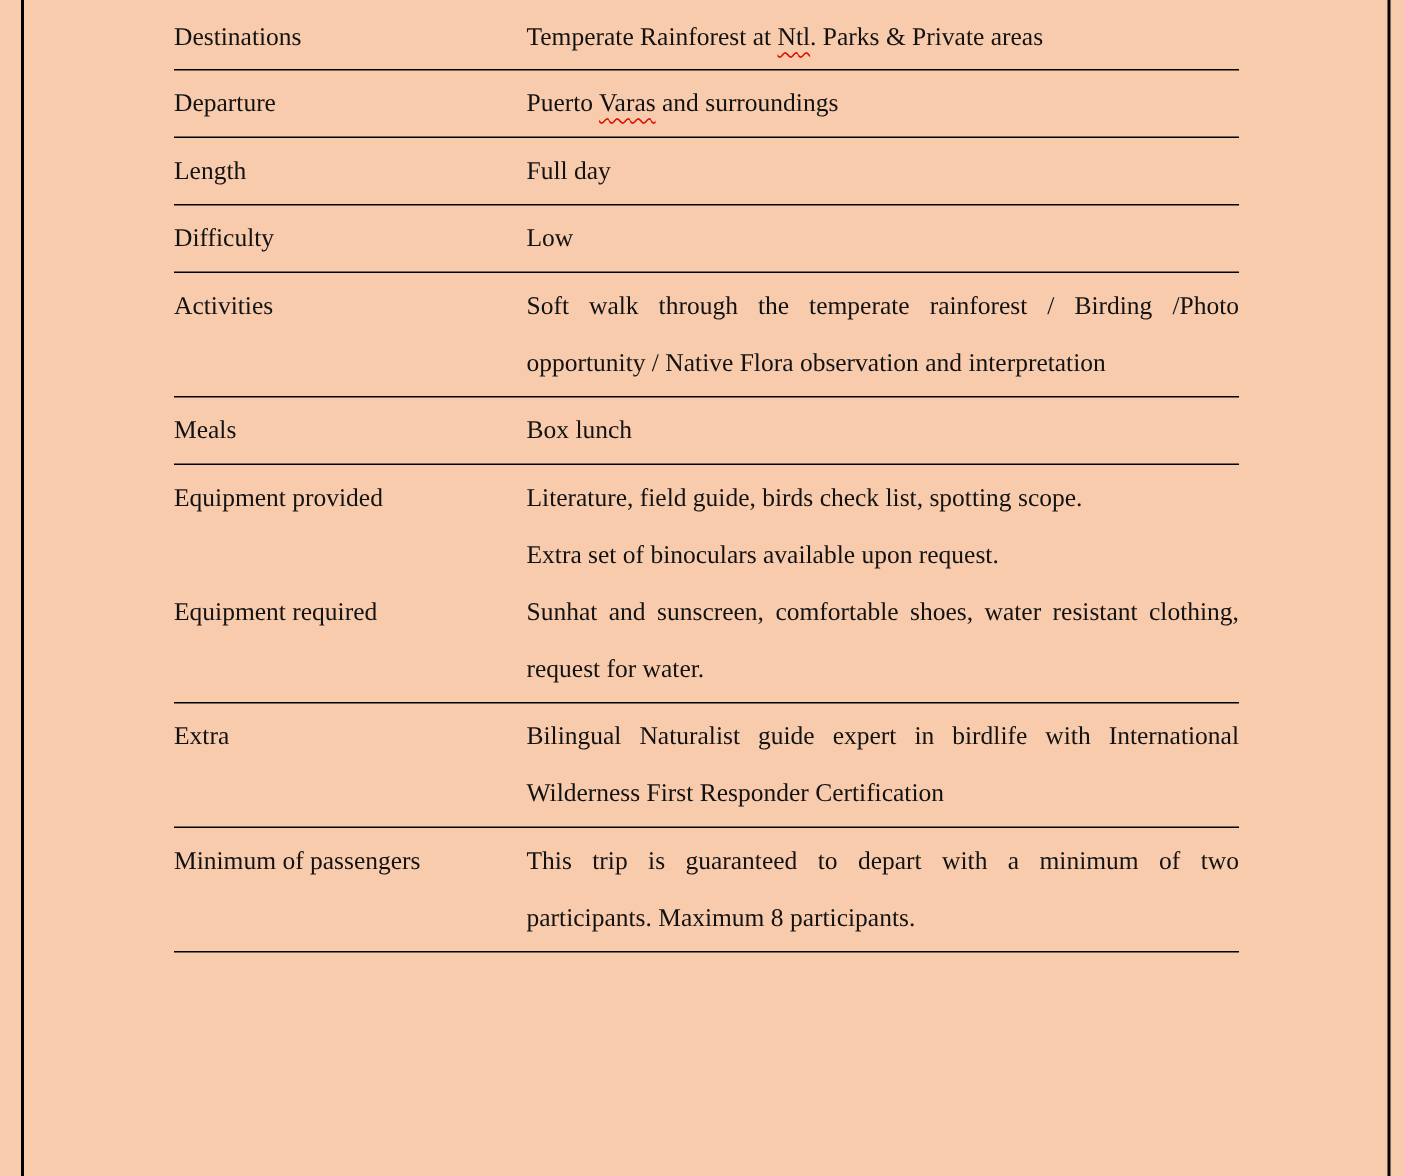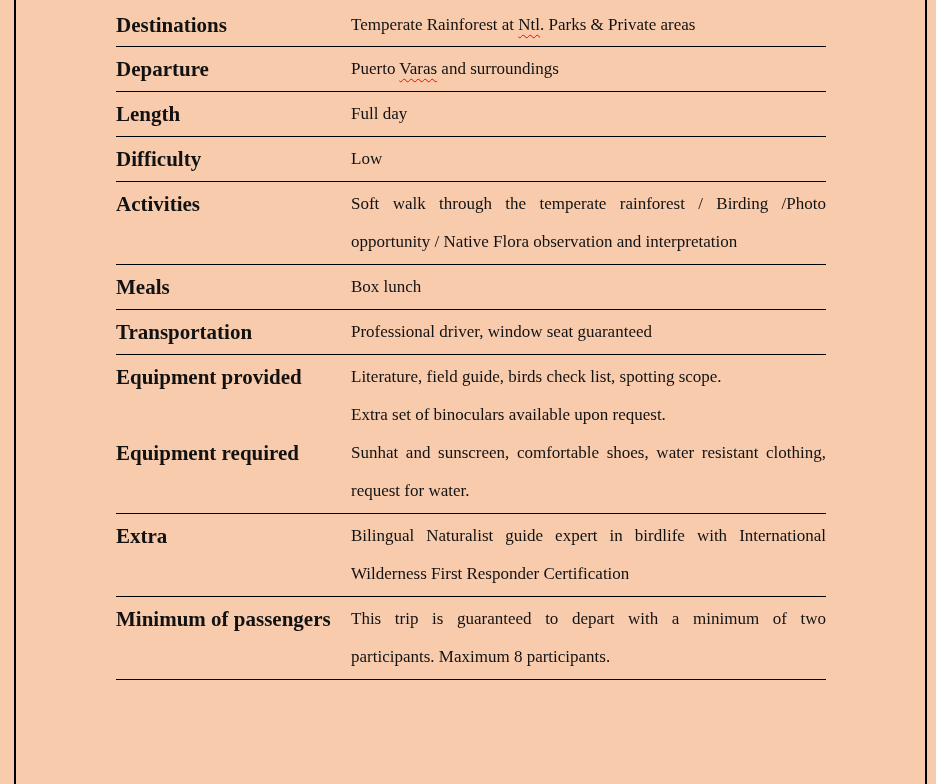--- a/index.html
+++ b/index.html
@@ -37,22 +37,22 @@
     display: flex;
     border-bottom: 1.5px solid var(--line-color, #000);
     padding: 3px 0;
   }
   .trow:first-child { padding-top: 6px; padding-bottom: 2px; }
   .labels {
     flex: 0 0 235px;
     width: 235px;
   }
   .label {
-    font-weight: bold;
-    font-size: 21px;
+    font-weight: normal;
+    font-size: 17px;
     line-height: 38px;
     white-space: nowrap;
   }
   .value {
     flex: 1 1 auto;
     min-width: 0;
   }
   .vline {
     font-size: 17px;
     line-height: 38px;
@@ -136,28 +136,20 @@
       <div class="trow">
         <div class="labels">
           <div class="label">Meals</div>
         </div>
         <div class="value">
           <div class="vline"><span>Box lunch</span></div>
         </div>
       </div>
       <div class="trow">
         <div class="labels">
-          <div class="label">Transportation</div>
-        </div>
-        <div class="value">
-          <div class="vline"><span>Professional driver, window seat guaranteed</span></div>
-        </div>
-      </div>
-      <div class="trow">
-        <div class="labels">
           <div class="label">Equipment provided</div>
           <div class="label" style="margin-top: 38px;">Equipment required</div>
         </div>
         <div class="value">
           <div class="vline"><span>Literature, field guide, birds check list, spotting scope.</span></div>
           <div class="vline"><span>Extra set of binoculars available upon request.</span></div>
           <div class="vline just"><span>Sunhat and sunscreen, comfortable shoes, water resistant clothing,</span></div>
           <div class="vline"><span>request for water.</span></div>
         </div>
       </div>

